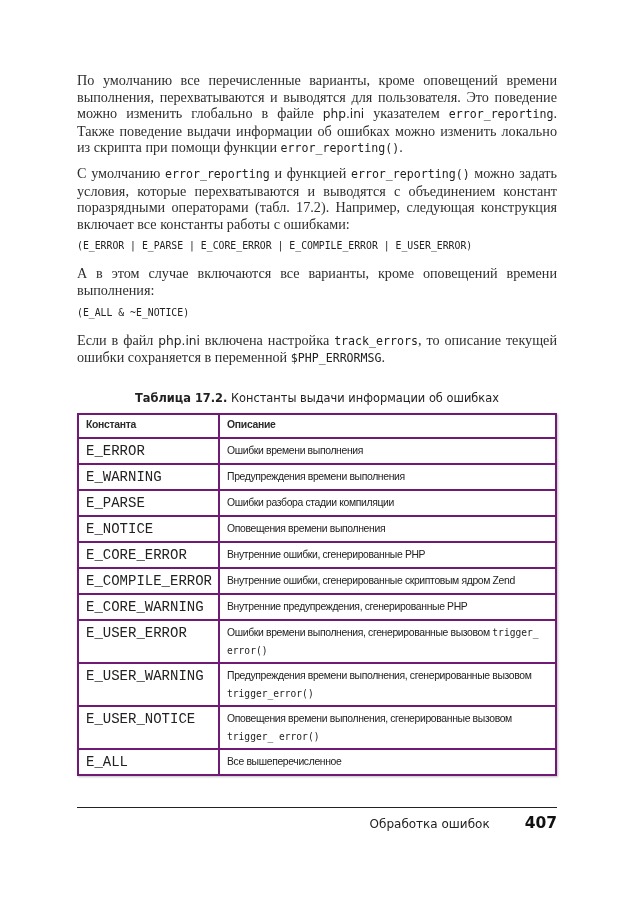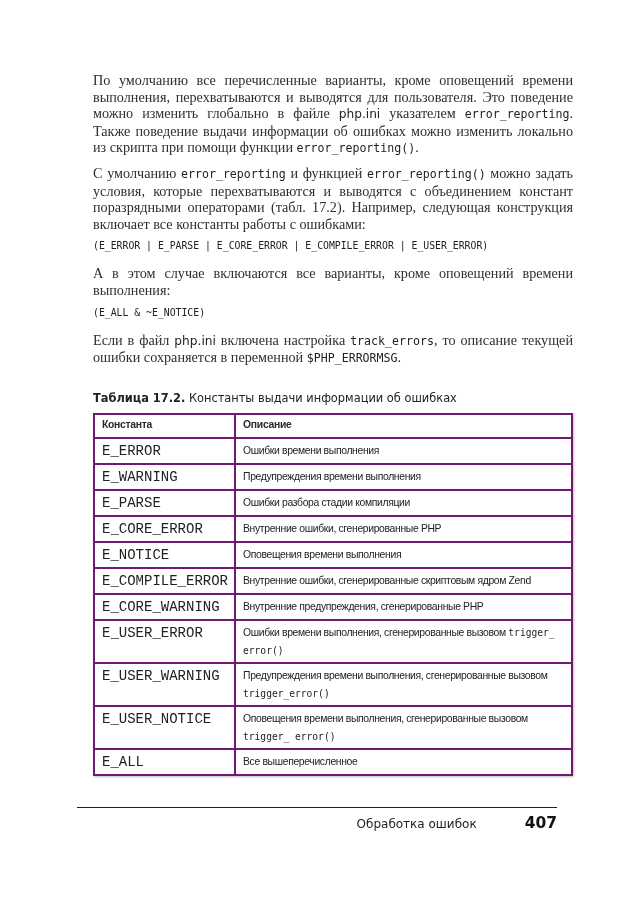--- a/index.html
+++ b/index.html
@@ -1,31 +1,31 @@
 <!DOCTYPE html>
 <html><head>
 <meta charset="utf-8">
 <style>
   html, body { margin: 0; padding: 0; background: #ffffff; }
   body { width: 635px; height: 898px; position: relative; overflow: hidden; color: #2b2b2b; }
-  .page { position: absolute; left: 93px; top: 72px; width: 480px; }
+  .page { position: absolute; left: 77px; top: 72px; width: 480px; }
   .para {
     font-family: "Liberation Serif", "DejaVu Serif", serif;
     font-size: 14.2px; line-height: 16.6px; text-align: justify;
     margin: 0 0 8px 0; color: #2e2e2e;
   }
   .mono { font-family: "DejaVu Sans Mono", "Liberation Mono", monospace; font-size: 11.6px; color: #222; }
   .sans { font-family: "DejaVu Sans", "Liberation Sans", sans-serif; font-size: 12.2px; color: #222; }
   .code {
     font-family: "DejaVu Sans Mono", "Liberation Mono", monospace;
     font-size: 9.8px; color: #222; margin: 8px 0 14px 0; white-space: pre;
   }
   .caption {
     font-family: "DejaVu Sans", "Liberation Sans", sans-serif; font-size: 11.4px;
-    color: #222; margin: 24px 0 8px 0;
+    color: #222; margin: 24px 0 8px 0; text-align: center;
   }
   .caption b { font-weight: bold; }
   table.consts {
     border-collapse: collapse; width: 480px;
     box-shadow: 1px 1px 2px rgba(0,0,0,0.25);
   }
   table.consts th, table.consts td {
     border: 2px solid #701a75; text-align: left; vertical-align: top;
     padding: 4px 6px 4px 7px;
   }
@@ -36,21 +36,21 @@
   table.consts td.c1 {
     width: 110px; font-family: Liberation Mono, monospace;
     font-size: 14px; color: #222; 
   }
   table.consts td.c2 {
     font-family: "Liberation Sans", "DejaVu Sans", sans-serif; font-size: 10.4px;
     line-height: 18px; color: #222; letter-spacing: -0.35px; padding-top: 3px; padding-bottom: 2px;
   }
   table.consts td.c2 .m { font-family: "DejaVu Sans Mono", "Liberation Mono", monospace; font-size: 9.6px; letter-spacing: 0; }
   .footer-rule { position: absolute; left: 77px; top: 807px; width: 480px; height: 0; border-top: 1.5px solid #222; }
-  .footer { position: absolute; top: 814px; right: 78px; display: flex; align-items: baseline; gap: 36px; }
+  .footer { position: absolute; top: 814px; right: 78px; display: flex; align-items: baseline; gap: 23px; }
   .footer .sect { font-family: "DejaVu Sans", "Liberation Sans", sans-serif; font-size: 12px; color: #222; }
   .footer .pnum { font-family: "DejaVu Sans", "Liberation Sans", sans-serif; font-size: 15.5px; font-weight: bold; color: #111; margin-left: 12px; }
 </style>
 </head>
 <body>
 
 <div class="page">
 
   <p class="para"><span>По умолчанию все перечисленные варианты, кроме оповещений времени выполнения, перехватываются и выводятся для пользователя. Это поведение можно изменить глобально в файле </span><span class="sans">php.ini</span><span> указателем </span><span class="mono">error_reporting</span><span>. Также поведение выдачи информации об ошибках можно изменить локально из скрипта при помощи функции </span><span class="mono">error_reporting()</span><span>.</span></p>
 
@@ -80,26 +80,26 @@
         </tr>
       <tr>
           <td class="c1">E_WARNING</td>
           <td class="c2"><span>Предупреждения времени выполнения</span></td>
         </tr>
       <tr>
           <td class="c1">E_PARSE</td>
           <td class="c2"><span>Ошибки разбора стадии компиляции</span></td>
         </tr>
       <tr>
+          <td class="c1">E_NOTICE</td>
+          <td class="c2"><span>Оповещения времени выполнения</span></td>
+        </tr>
+      <tr>
           <td class="c1">E_CORE_ERROR</td>
           <td class="c2"><span>Внутренние ошибки, сгенерированные PHP</span></td>
-        </tr>
-      <tr>
-          <td class="c1">E_NOTICE</td>
-          <td class="c2"><span>Оповещения времени выполнения</span></td>
         </tr>
       <tr>
           <td class="c1">E_COMPILE_ERROR</td>
           <td class="c2"><span>Внутренние ошибки, сгенерированные скриптовым ядром Zend</span></td>
         </tr>
       <tr>
           <td class="c1">E_CORE_WARNING</td>
           <td class="c2"><span>Внутренние предупреждения, сгенерированные PHP</span></td>
         </tr>
       <tr>

